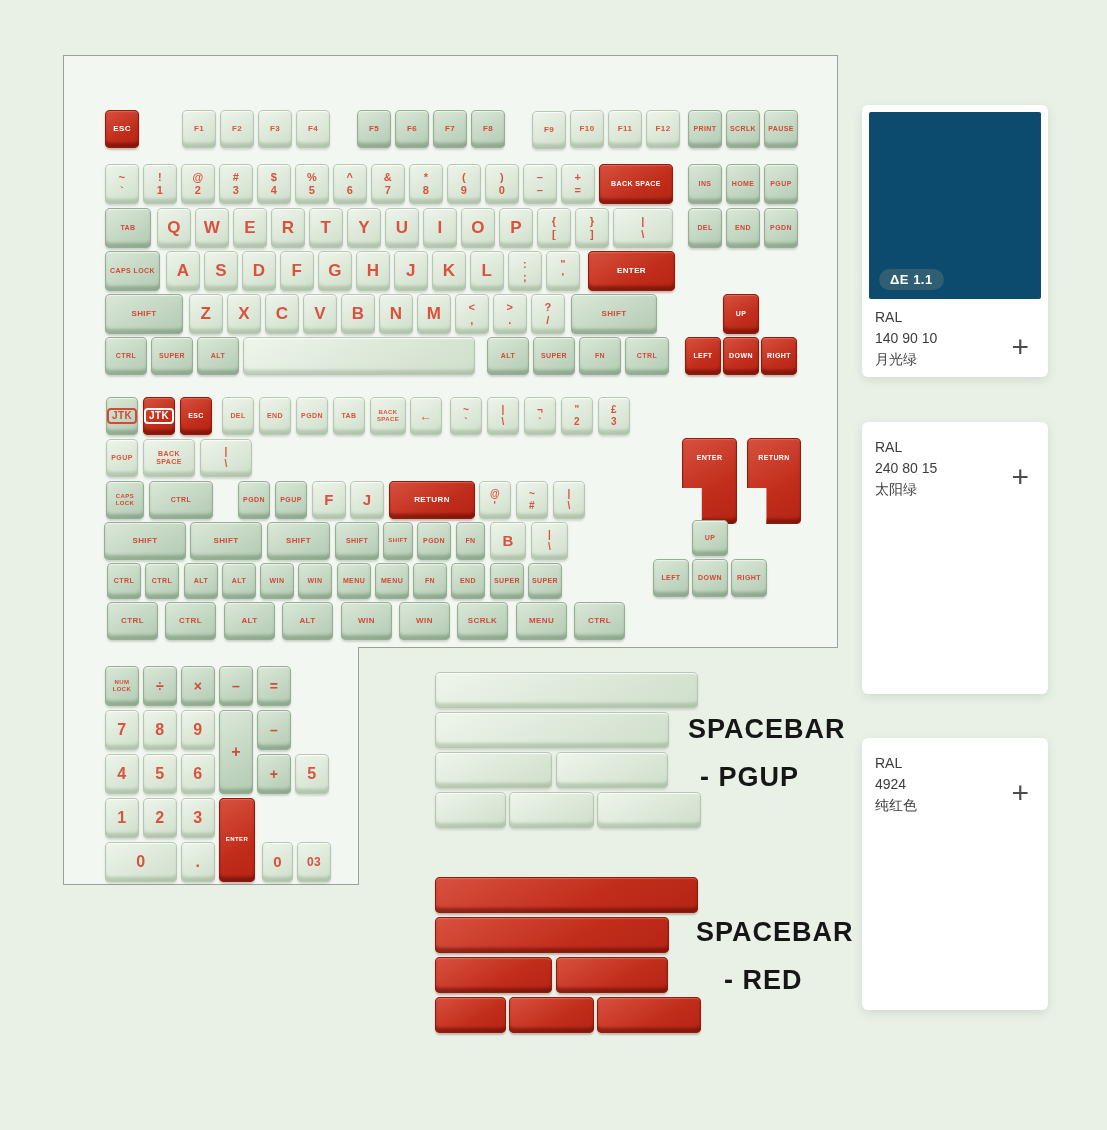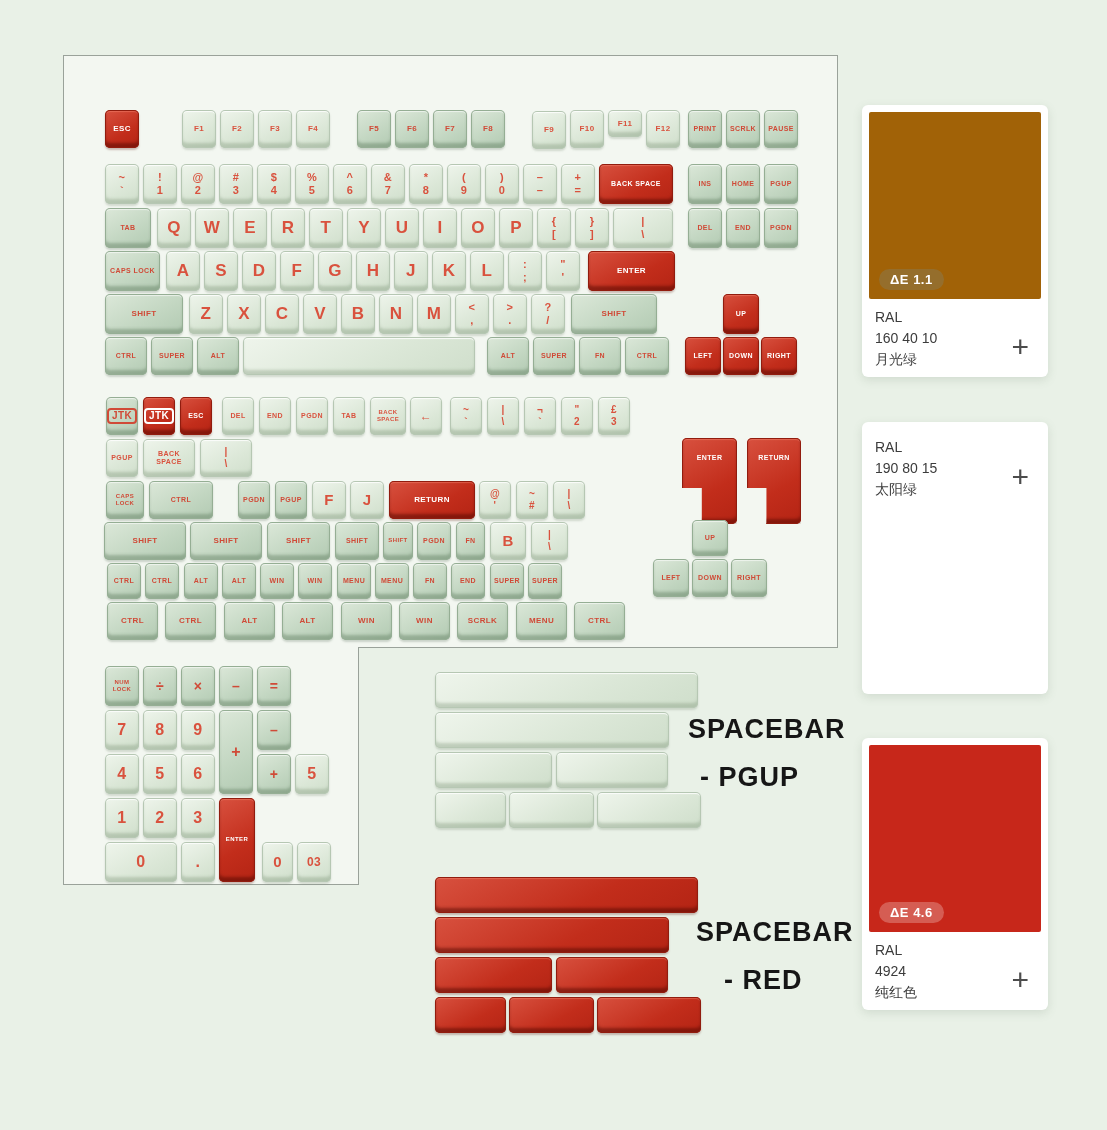--- a/index.html
+++ b/index.html
@@ -59,21 +59,21 @@
       <div class="key c-l" style="left: 182px; top: 110px; width: 34px; height: 38px; font-size: 8px;">F1</div>
       <div class="key c-l" style="left: 220px; top: 110px; width: 34px; height: 38px; font-size: 8px;">F2</div>
       <div class="key c-l" style="left: 258px; top: 110px; width: 34px; height: 38px; font-size: 8px;">F3</div>
       <div class="key c-l" style="left: 296px; top: 110px; width: 34px; height: 38px; font-size: 8px;">F4</div>
       <div class="key c-d" style="left: 357px; top: 110px; width: 34px; height: 38px; font-size: 8px;">F5</div>
       <div class="key c-d" style="left: 395px; top: 110px; width: 34px; height: 38px; font-size: 8px;">F6</div>
       <div class="key c-d" style="left: 433px; top: 110px; width: 34px; height: 38px; font-size: 8px;">F7</div>
       <div class="key c-d" style="left: 471px; top: 110px; width: 34px; height: 38px; font-size: 8px;">F8</div>
       <div class="key c-l" style="left: 532px; top: 111px; width: 34px; height: 38px; font-size: 8px;">F9</div>
       <div class="key c-l" style="left: 570px; top: 110px; width: 34px; height: 38px; font-size: 8px;">F10</div>
-      <div class="key c-l" style="left: 608px; top: 110px; width: 34px; height: 27px; font-size: 8px;">F11</div>
+      <div class="key c-l" style="left: 608px; top: 110px; width: 34px; height: 38px; font-size: 8px;">F11</div>
       <div class="key c-l" style="left: 646px; top: 110px; width: 34px; height: 38px; font-size: 8px;">F12</div>
       <div class="key c-d" style="left: 688px; top: 110px; width: 34px; height: 38px; font-size: 7px;">PRINT</div>
       <div class="key c-d" style="left: 726px; top: 110px; width: 34px; height: 38px; font-size: 7px;">SCRLK</div>
       <div class="key c-d" style="left: 764px; top: 110px; width: 34px; height: 38px; font-size: 7px;">PAUSE</div>
       <div class="key c-l" style="left: 105px; top: 164px; width: 34px; height: 40px; font-size: 11px;">~
 `</div>
       <div class="key c-l" style="left: 143px; top: 164px; width: 34px; height: 40px; font-size: 11px;">!
 1</div>
       <div class="key c-l" style="left: 181px; top: 164px; width: 34px; height: 40px; font-size: 11px;">@
 2</div>
@@ -278,44 +278,41 @@
       <div class="key c-r" style="left: 509px; top: 997px; width: 85px; height: 36px; font-size: 9px;"></div>
       <div class="key c-r" style="left: 597px; top: 997px; width: 104px; height: 36px; font-size: 9px;"></div>
     </div>
 
   <div class="sb-label" style="left:688px;top:714px;">SPACEBAR</div>
   <div class="sb-label" style="left:700px;top:762px;">-   PGUP</div>
   <div class="sb-label" style="left:696px;top:917px;">SPACEBAR</div>
   <div class="sb-label" style="left:724px;top:965px;">-   RED</div>
 
   <div class="card" style="top:105px;">
-    <div class="swatch" style="background: #a16207;">
+    <div class="swatch" style="background: #0c4a6e;">
       <span class="badge" style="background: rgba(125, 138, 125, 0.32);">ΔE 1.1</span>
     </div>
     <div class="foot">
       <div>RAL</div>
-      <div>160 40 10</div>
+      <div>140 90 10</div>
       <div>月光绿</div>
       <span class="plus">+</span>
     </div>
   </div>
 
   <div class="card" style="top:422px;">
     <div class="foot">
       <div>RAL</div>
-      <div>190 80 15</div>
+      <div>240 80 15</div>
       <div>太阳绿</div>
       <span class="plus">+</span>
     </div>
   </div>
 
   <div class="card" style="top:738px;">
-    <div class="swatch" style="background: rgb(199, 39, 26);">
-      <span class="badge" style="background: rgba(255, 255, 255, 0.25);">ΔE 4.6</span>
-    </div>
     <div class="foot">
       <div>RAL</div>
       <div>4924</div>
       <div>纯红色</div>
       <span class="plus">+</span>
     </div>
   </div>
 
 </div>
 

